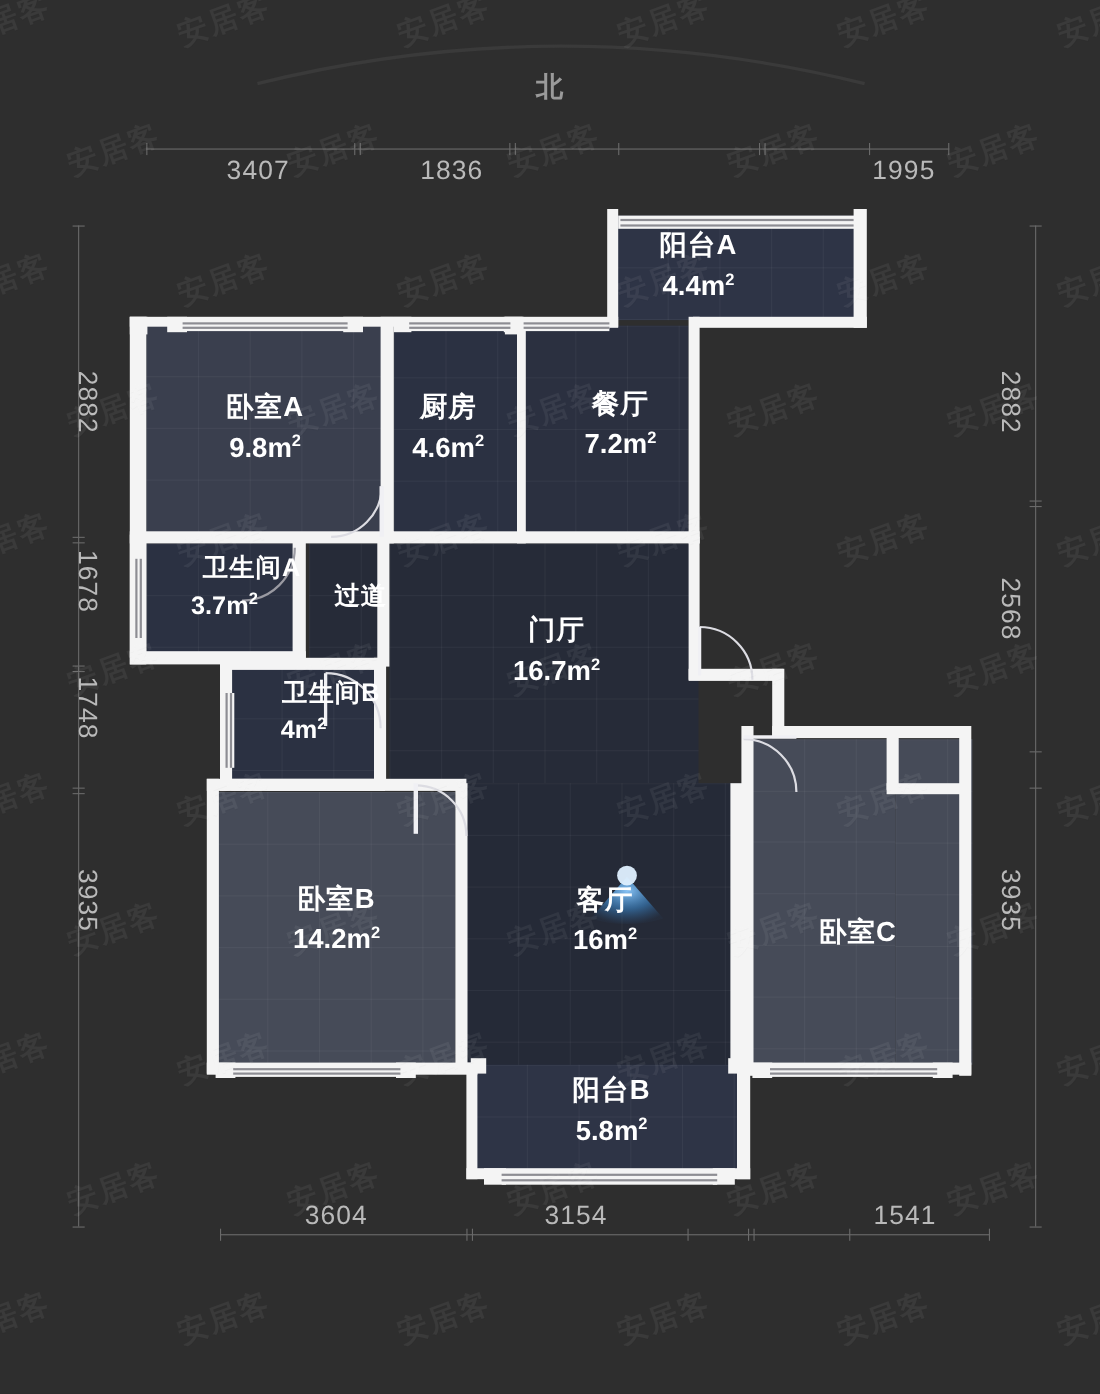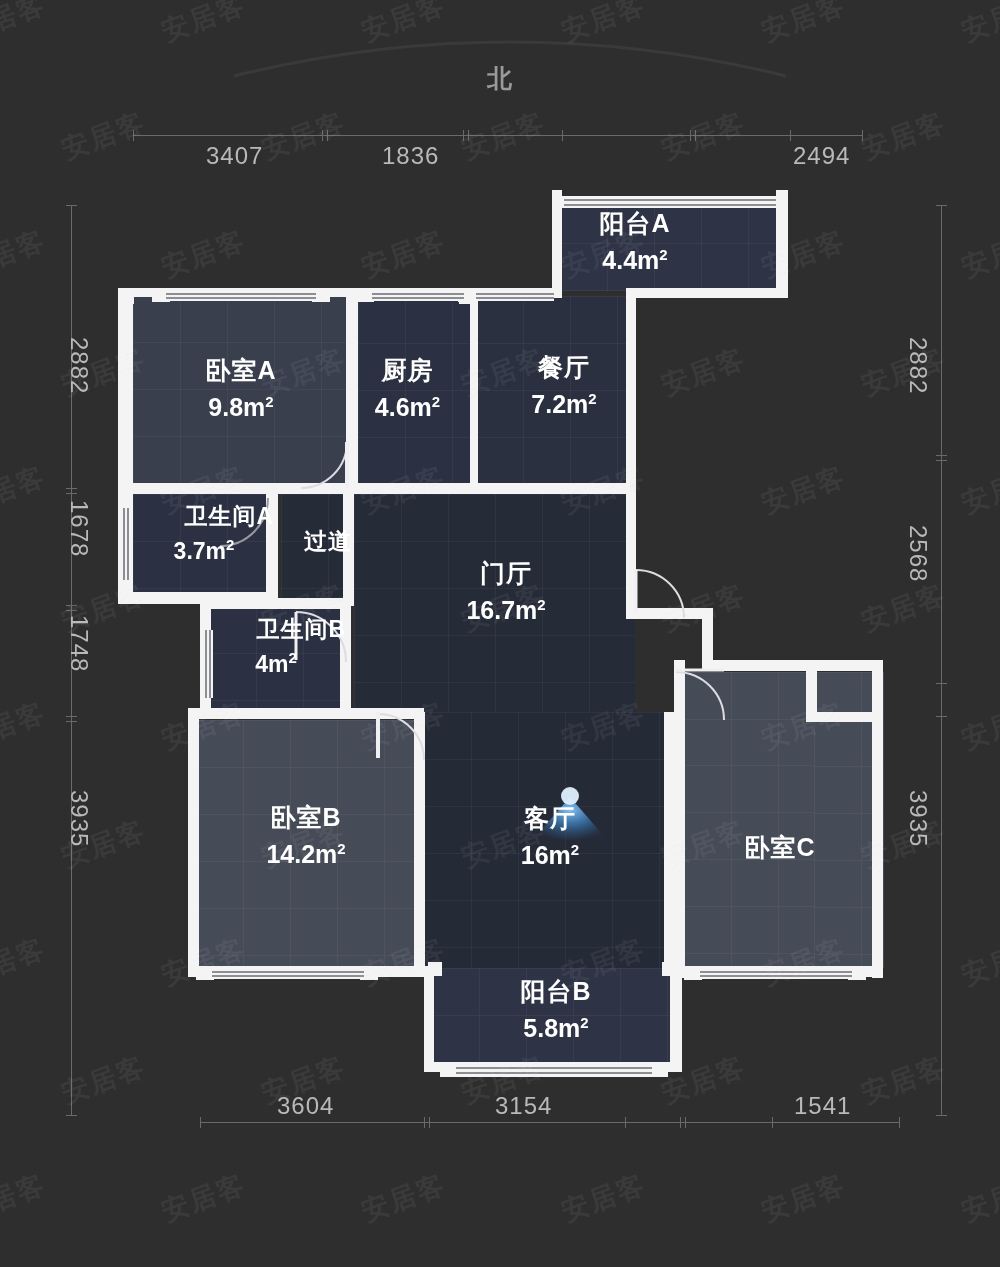--- a/index.html
+++ b/index.html
@@ -65,21 +65,21 @@
     <div class="tick v" style="left:327px;top:130px;"></div>
     <div class="tick v" style="left:463px;top:130px;"></div>
     <div class="tick v" style="left:468px;top:130px;"></div>
     <div class="tick v" style="left:562px;top:130px;"></div>
     <div class="tick v" style="left:690px;top:130px;"></div>
     <div class="tick v" style="left:695px;top:130px;"></div>
     <div class="tick v" style="left:790px;top:130px;"></div>
     <div class="tick v" style="left:862px;top:130px;"></div>
     <div class="dimtxt" style="left:206px;top:142px;">3407</div>
     <div class="dimtxt" style="left:382px;top:142px;">1836</div>
-    <div class="dimtxt" style="left:793px;top:142px;">2494</div>
+    <div class="dimtxt" style="left:793px;top:142px;">1995</div>
 
     <div class="dimline h" style="left:200px;top:1122px;width:700px;"></div>
     <div class="tick v" style="left:200px;top:1117px;"></div>
     <div class="tick v" style="left:424px;top:1117px;"></div>
     <div class="tick v" style="left:429px;top:1117px;"></div>
     <div class="tick v" style="left:625px;top:1117px;"></div>
     <div class="tick v" style="left:680px;top:1117px;"></div>
     <div class="tick v" style="left:685px;top:1117px;"></div>
     <div class="tick v" style="left:772px;top:1117px;"></div>
     <div class="tick v" style="left:899px;top:1117px;"></div>

